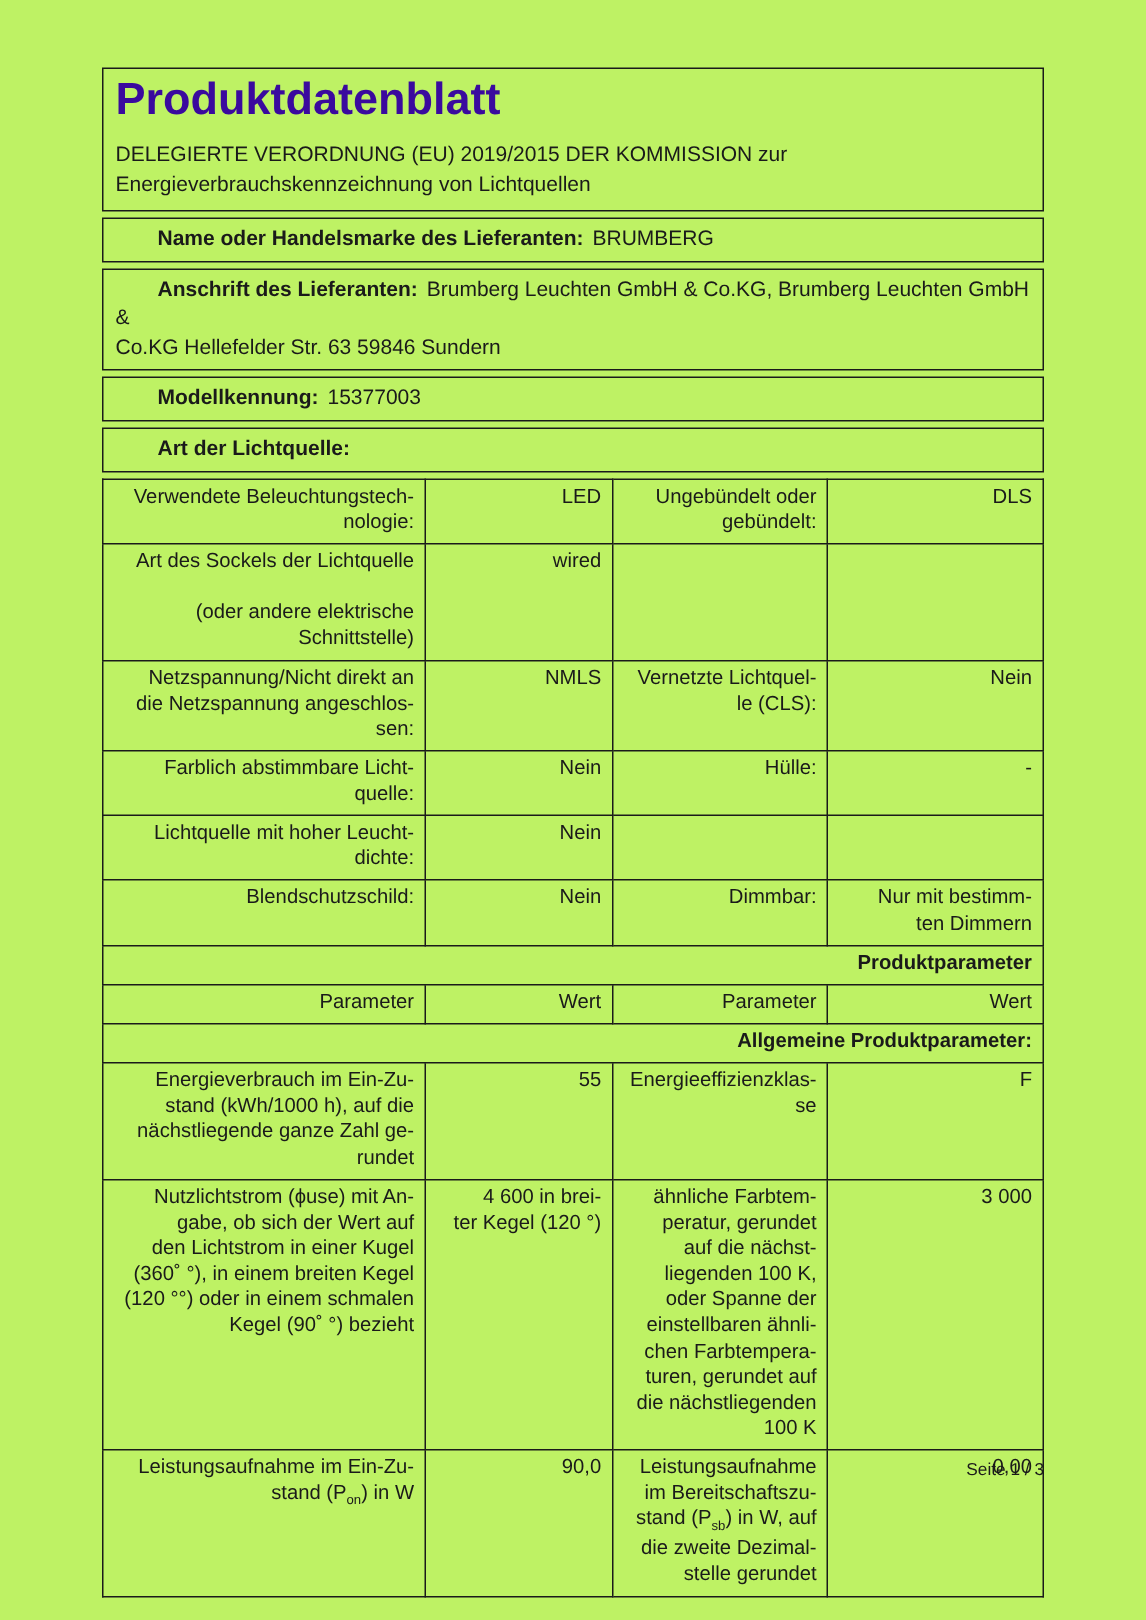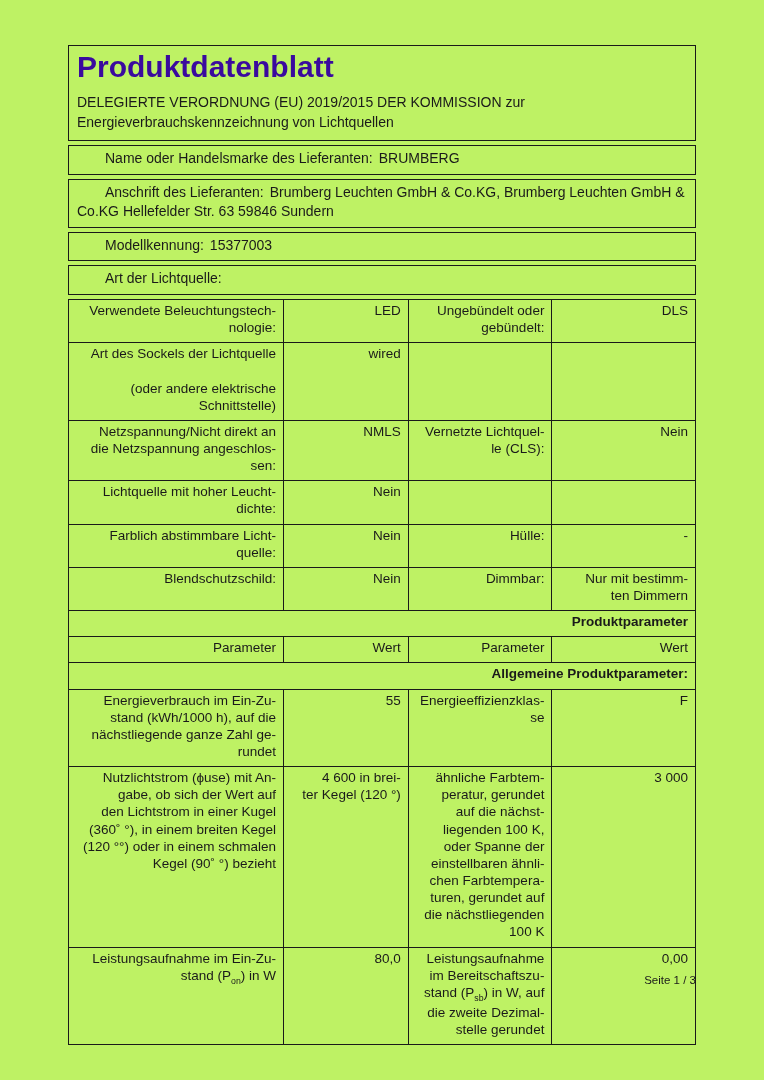--- a/index.html
+++ b/index.html
@@ -35,21 +35,21 @@
     font-size: 30px;
     font-weight: bold;
     color: var(--title-color, #3a0a9e);
     line-height: 1.15;
     margin: 0 0 7px 0;
   }
   .subtitle {
     font-size: 14px;
     line-height: 1.45;
   }
-  .lbl { font-weight: normal; margin-right: 6px; padding-left: 28px; }
+  .lbl { font-weight: bold; margin-right: 6px; padding-left: 28px; }
   .pre { white-space: pre-line; }
 
   table.params {
     width: 100%;
     border-collapse: collapse;
     table-layout: fixed;
   }
   table.params td {
     border: 1.5px solid #1a1a1a;
     font-size: 13.5px;
@@ -126,32 +126,32 @@
         <tr>
           <td class="param"><span class="pre">Netzspannung/Nicht direkt an
 die Netzspannung angeschlos-
 sen:</span></td>
           <td class="val"><span class="pre">NMLS</span></td>
           <td class="param"><span class="pre">Vernetzte Lichtquel-
 le (CLS):</span></td>
           <td class="val"><span class="pre">Nein</span></td>
         </tr>
         <tr>
+          <td class="param"><span class="pre">Farblich abstimmbare Licht-
+quelle:</span></td>
+          <td class="val"><span class="pre">Nein</span></td>
+          <td class="param"><span class="pre">Hülle:</span></td>
+          <td class="val"><span class="pre">-</span></td>
+        </tr>
+        <tr>
           <td class="param"><span class="pre">Lichtquelle mit hoher Leucht-
 dichte:</span></td>
           <td class="val"><span class="pre">Nein</span></td>
           <td class="param"><span class="pre"></span></td>
           <td class="val"><span class="pre"></span></td>
-        </tr>
-        <tr>
-          <td class="param"><span class="pre">Farblich abstimmbare Licht-
-quelle:</span></td>
-          <td class="val"><span class="pre">Nein</span></td>
-          <td class="param"><span class="pre">Hülle:</span></td>
-          <td class="val"><span class="pre">-</span></td>
         </tr>
         <tr>
           <td class="param"><span class="pre">Blendschutzschild:</span></td>
           <td class="val"><span class="pre">Nein</span></td>
           <td class="param"><span class="pre">Dimmbar:</span></td>
           <td class="val"><span class="pre">Nur mit bestimm-
 ten Dimmern</span></td>
         </tr>
 
         <tr>
@@ -194,21 +194,21 @@
 einstellbaren ähnli-
 chen Farbtempera-
 turen, gerundet auf
 die nächstliegenden
 100 K</span></td>
           <td class="val"><span class="pre">3 000</span></td>
         </tr>
         <tr>
           <td class="param"><span class="pre">Leistungsaufnahme im Ein-Zu-
 stand (P</span><sub>on</sub><span class="pre">) in W</span></td>
-          <td class="val"><span class="pre">80,0</span></td>
+          <td class="val"><span class="pre">90,0</span></td>
           <td class="param"><span class="pre">Leistungsaufnahme
 im Bereitschaftszu-
 stand (P</span><sub>sb</sub><span class="pre">) in W, auf
 die zweite Dezimal-
 stelle gerundet</span></td>
           <td class="val"><span class="pre">0,00</span></td>
         </tr>
       </tbody>
     </table>
   </div>

